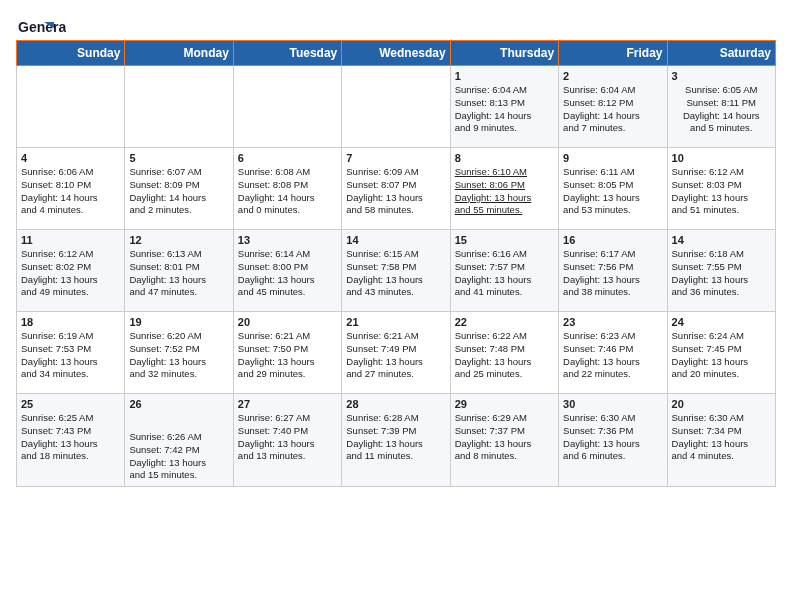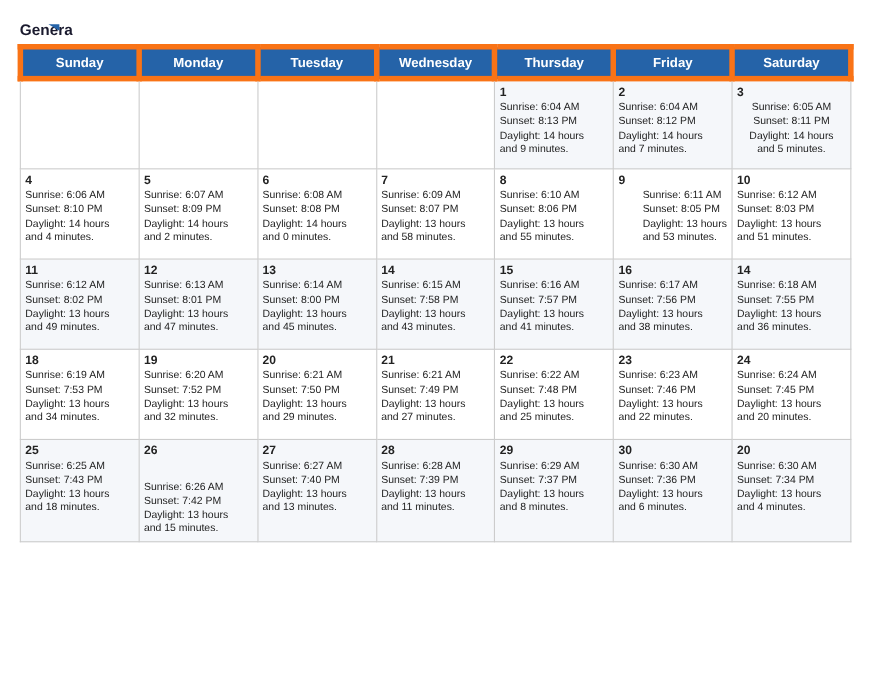--- a/index.html
+++ b/index.html
@@ -47,22 +47,22 @@
       width: 100%;
       border-collapse: collapse;
       table-layout: fixed;
     }
     thead tr th {
       background: #2563a8;
       color: #fff;
       font-size: 12px;
       font-weight: bold;
       padding: 5px 4px;
-      text-align: center;
-      border: 5px solid #f97316;
+      text-align: right;
+      border: 1px solid #f97316;
     }
     tbody tr td {
       border: 1px solid #ccc;
       vertical-align: top;
       padding: 4px 4px;
       font-size: 10px;
       color: #222;
       height: 82px;
       background: #fff;
     }
@@ -174,28 +174,28 @@
           </td>
           <td>
             <span class="day-num">7</span>
             <div class="cell-text" style="white-space: pre-line;">Sunrise: 6:09 AM
 Sunset: 8:07 PM
 Daylight: 13 hours
 and 58 minutes.</div>
           </td>
           <td>
             <span class="day-num">8</span>
-            <div class="cell-text" style="white-space: pre-line;">Sunrise: 6:10 AM
+            <div class="cell-text" style="white-space: pre-line; text-decoration: underline;">Sunrise: 6:10 AM
 Sunset: 8:06 PM
 Daylight: 13 hours
 and 55 minutes.</div>
           </td>
           <td>
             <span class="day-num">9</span>
-            <div class="cell-text" style="white-space: pre-line; margin-left: 22px;">Sunrise: 6:11 AM
+            <div class="cell-text" style="white-space: pre-line;">Sunrise: 6:11 AM
 Sunset: 8:05 PM
 Daylight: 13 hours
 and 53 minutes.</div>
           </td>
           <td>
             <span class="day-num">10</span>
             <div class="cell-text" style="white-space: pre-line;">Sunrise: 6:12 AM
 Sunset: 8:03 PM
 Daylight: 13 hours
 and 51 minutes.</div>

